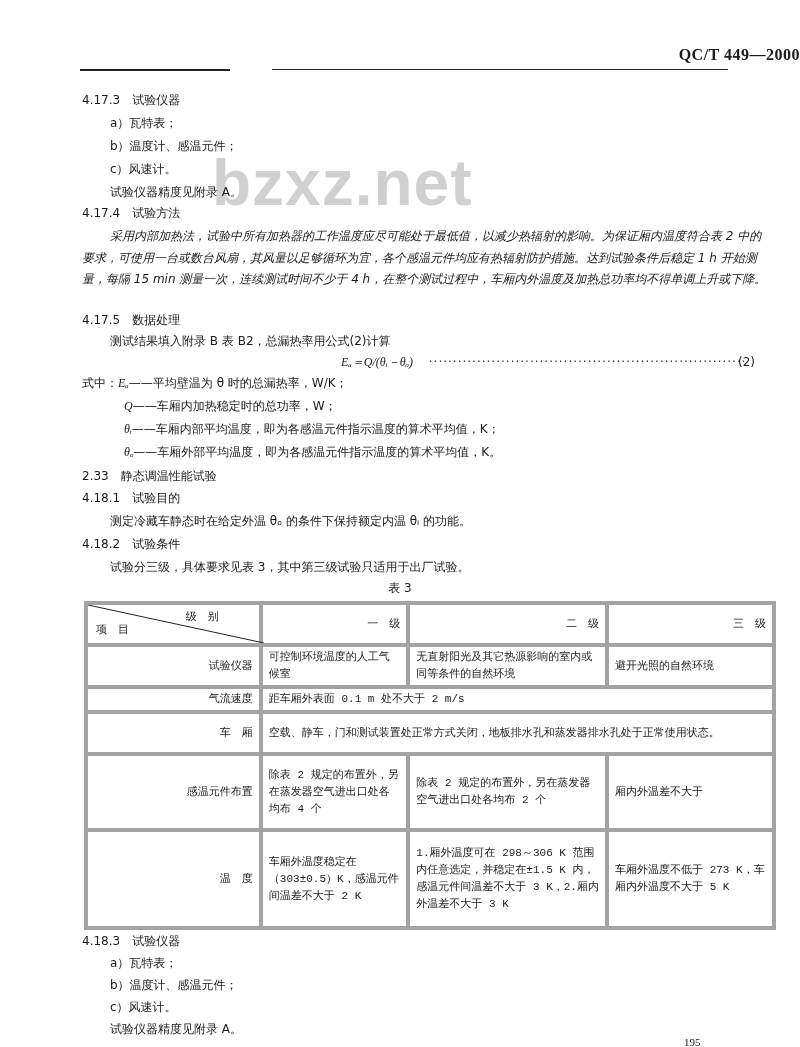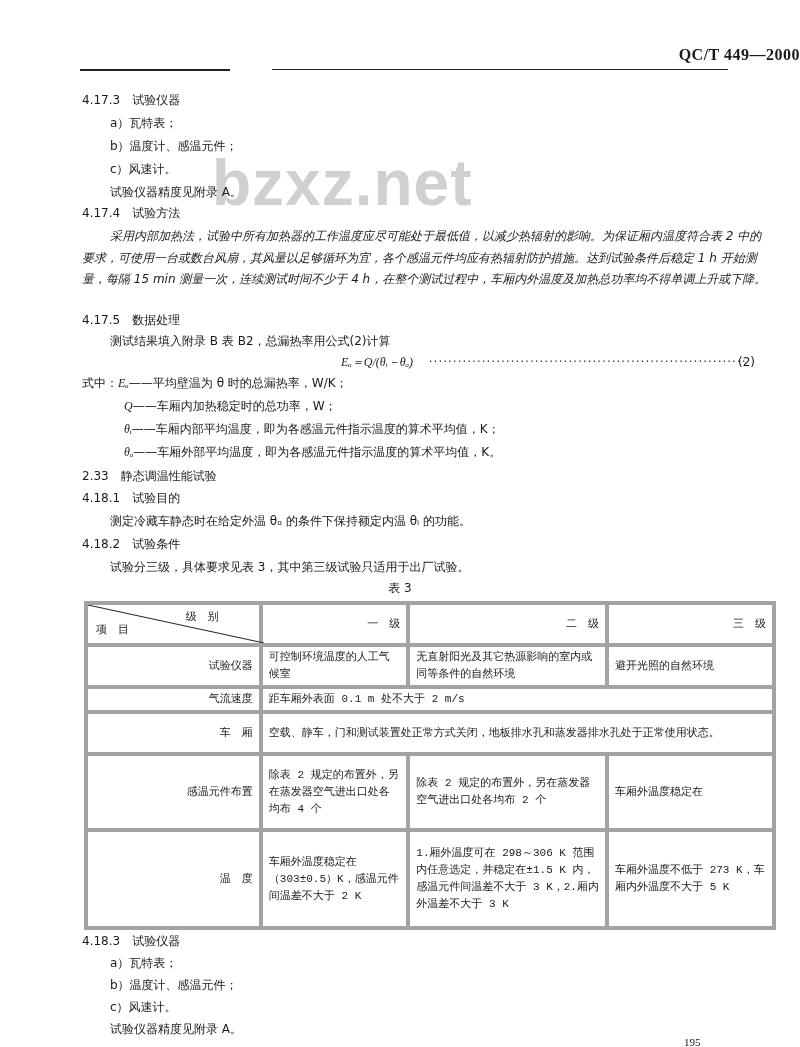--- a/index.html
+++ b/index.html
@@ -104,21 +104,21 @@
       <td colspan="3">距车厢外表面 0.1 m 处不大于 2 m/s</td>
     </tr>
     <tr style="height:42px;">
       <td class="c">车　厢</td>
       <td colspan="3">空载、静车，门和测试装置处正常方式关闭，地板排水孔和蒸发器排水孔处于正常使用状态。</td>
     </tr>
     <tr style="height:76px;">
       <td class="c">感温元件布置</td>
       <td>除表 2 规定的布置外，另在蒸发器空气进出口处各均布 4 个</td>
       <td>除表 2 规定的布置外，另在蒸发器空气进出口处各均布 2 个</td>
-      <td>车厢外温度稳定在</td>
+      <td>厢内外温差不大于</td>
     </tr>
     <tr style="height:98px;">
       <td class="c">温　度</td>
       <td>车厢外温度稳定在（303±0.5）K，感温元件间温差不大于 2 K</td>
       <td>1.厢外温度可在 298～306 K 范围内任意选定，并稳定在±1.5 K 内，感温元件间温差不大于 3 K，2.厢内外温差不大于 3 K</td>
       <td>车厢外温度不低于 273 K，车厢内外温度不大于 5 K</td>
     </tr>
   </tbody>
     </table>
 

